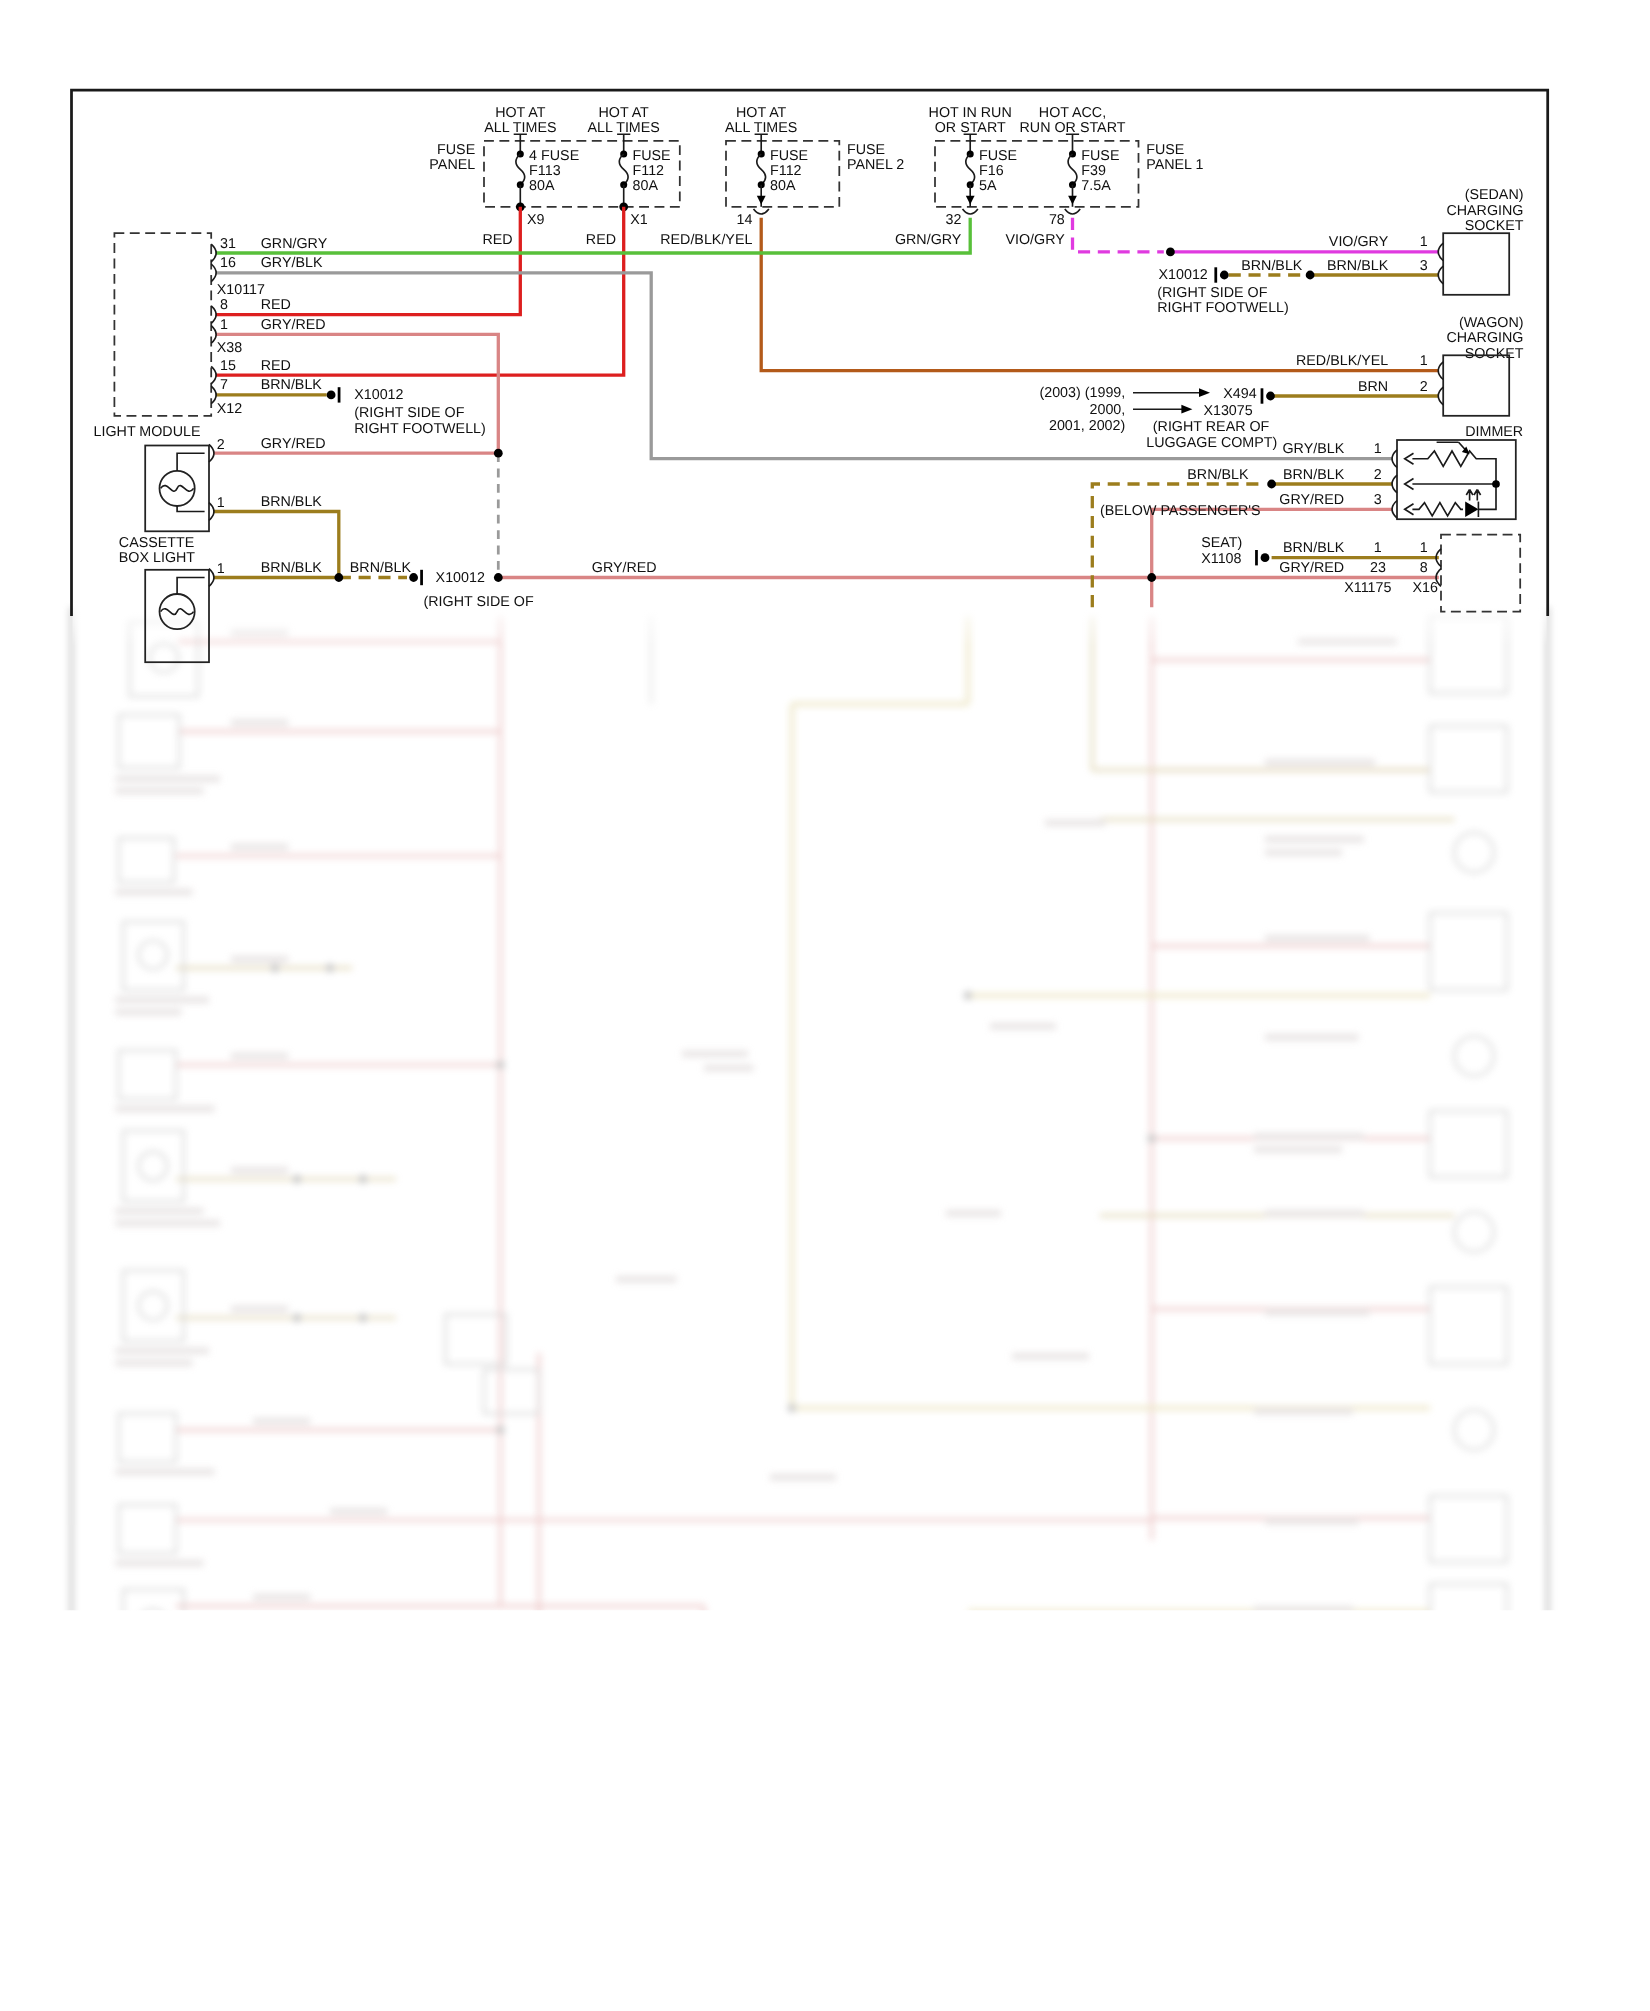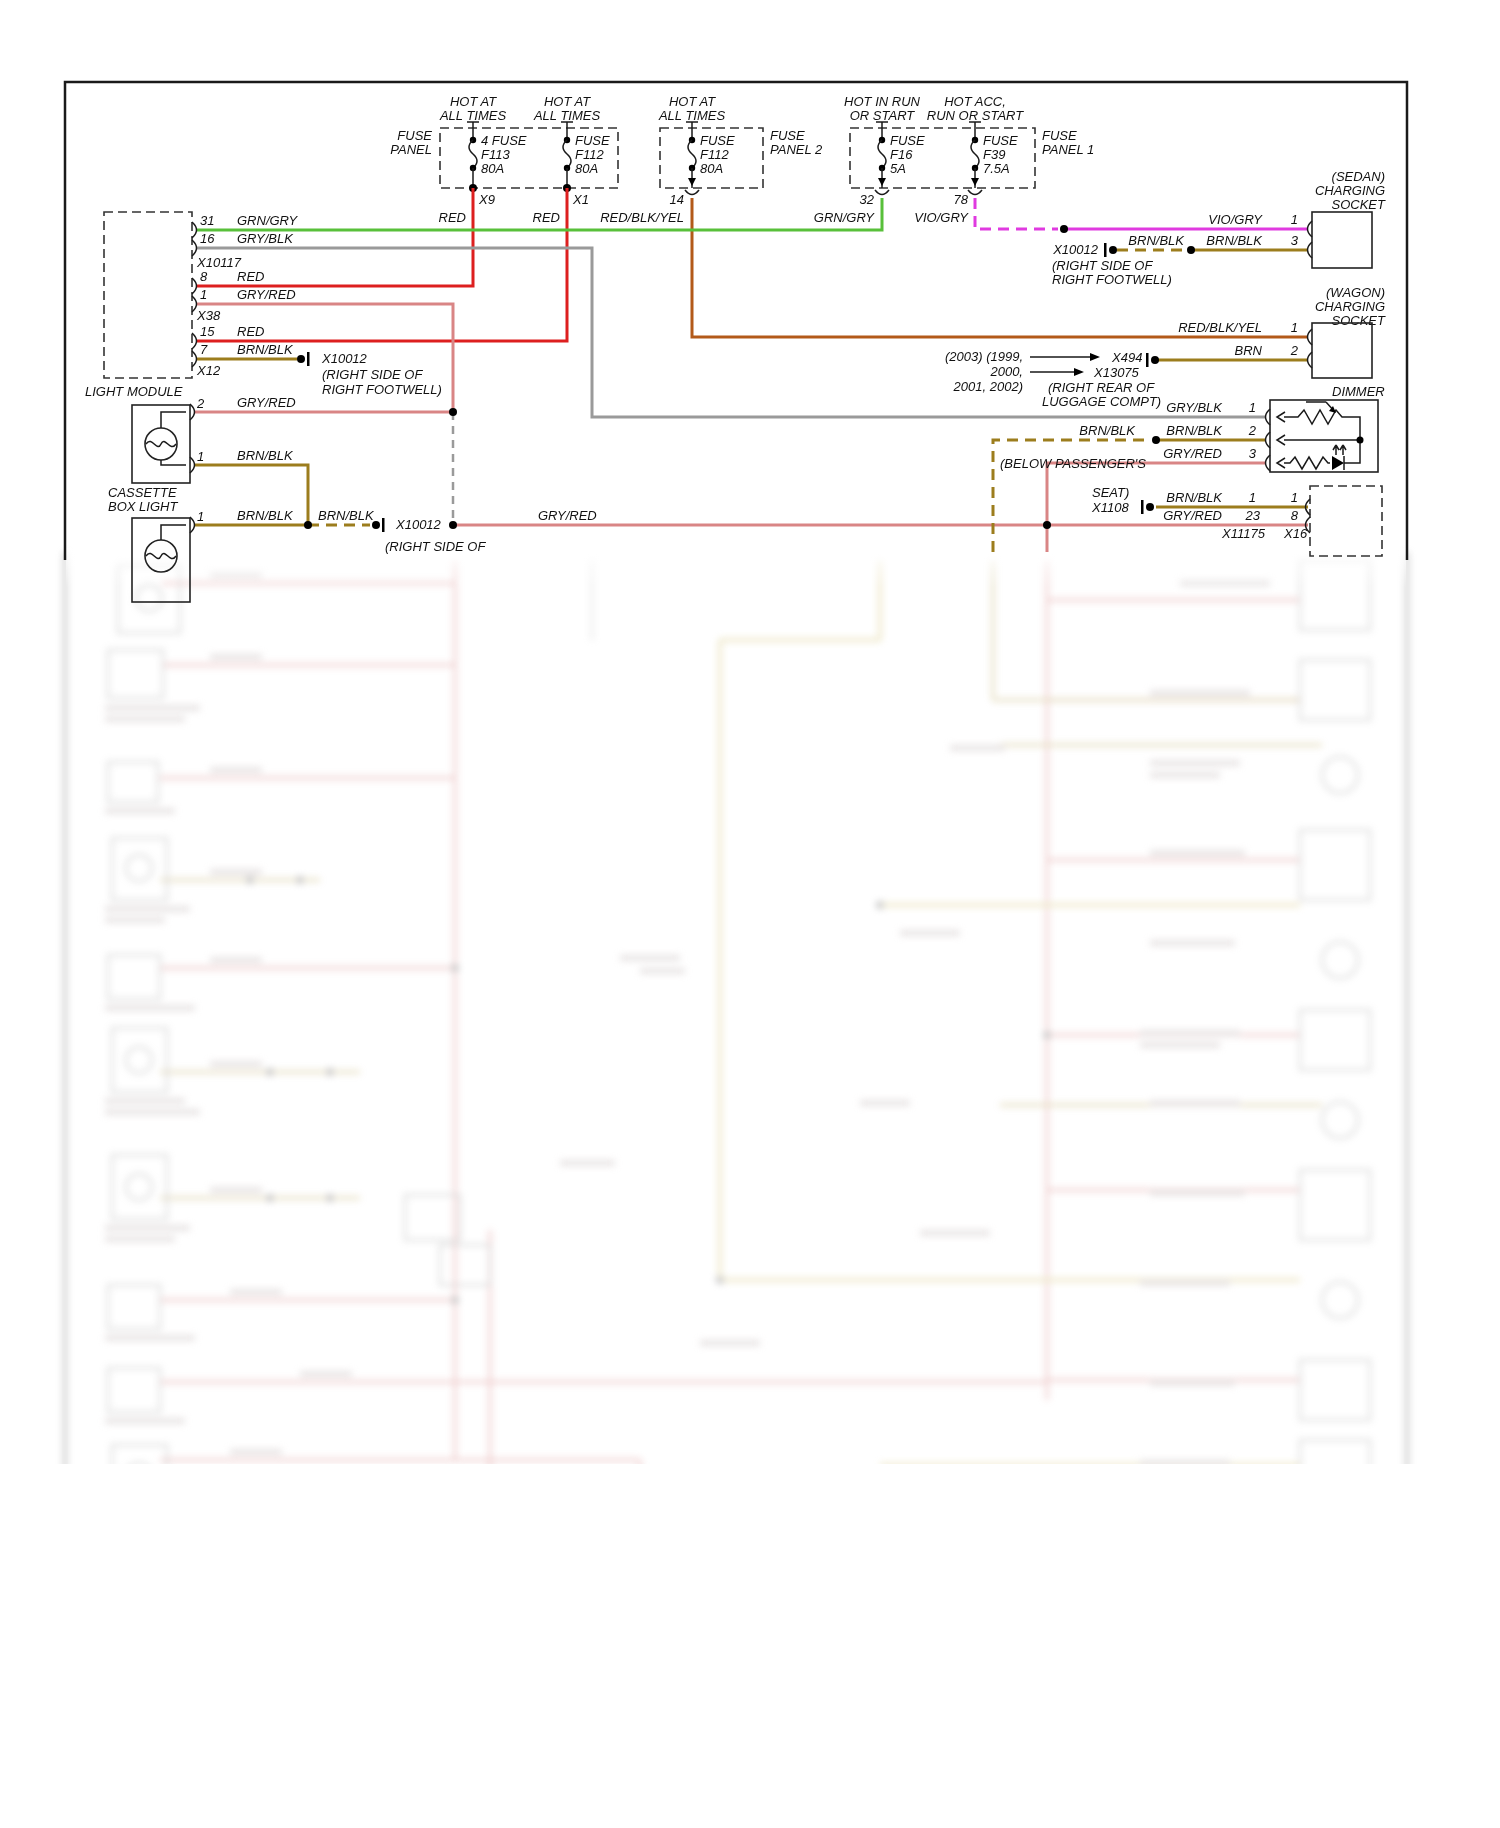--- a/index.html
+++ b/index.html
@@ -1,16 +1,16 @@
 <!DOCTYPE html>
 <html><head>
 <meta charset="utf-8">
 <style>
   html,body{margin:0;padding:0;background:#ffffff;}
-  .canvas{position:relative;width:1500px;height:1464px;background:#ffffff;overflow:hidden;font-style:italic;}
+  .canvas{position:relative;width:1500px;height:1464px;background:#ffffff;overflow:hidden;}
   svg{position:absolute;left:0;top:0;}
   text{font-family:"Liberation Sans",sans-serif;font-size:13px;fill:#111;stroke:none;}
   .ra{text-anchor:end;}
   .ctr{text-anchor:middle;}
   .k{stroke:#1a1a1a;stroke-width:1.5;fill:none;}
   .w{stroke-width:3;fill:none;}
   .w2{stroke-width:2.5;fill:none;}
   .dot{fill:#000;stroke:none;}
   .box{stroke:#222;stroke-width:1.6;fill:none;}
   .dbox{stroke:#333;stroke-width:1.6;fill:none;stroke-dasharray:9 5;}

